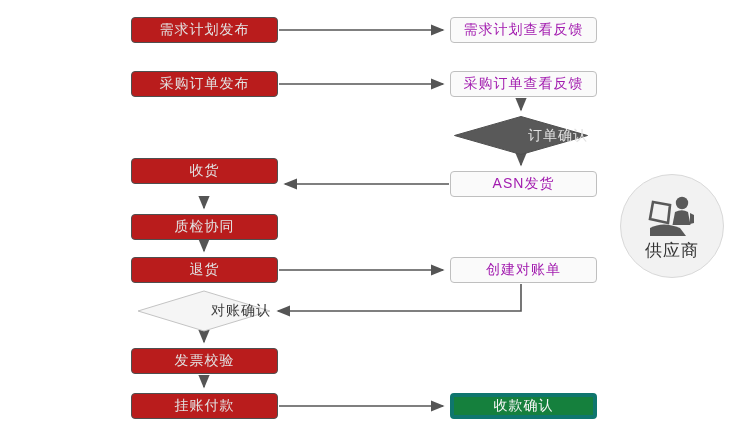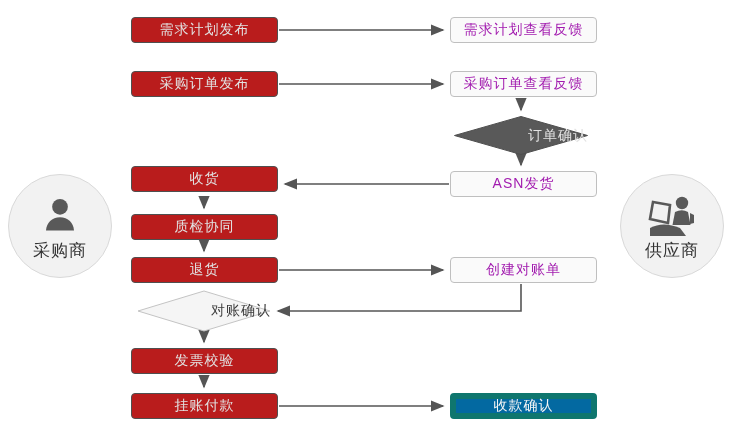--- a/index.html
+++ b/index.html
@@ -8,21 +8,21 @@
     font-family:"Liberation Sans","DejaVu Sans",sans-serif;overflow:hidden;
   }
   .wires{position:absolute;left:0;top:0;width:731px;height:436px;pointer-events:none;}
   .node{
     position:absolute;width:147px;height:26px;border-radius:4px;
     display:flex;align-items:center;justify-content:center;
     font-size:14px;letter-spacing:1px;box-sizing:border-box;
   }
   .dark{background:#b91c1c;border:1px solid #4f4f4f;color:#e2e2e2;}
   .light{background:#fafafa;border:1px solid #bfbfbf;color:#a21caf;}
-  .gray{background:#0369a1;border:6px solid #0f766e;color:#f5f5f5;}
+  .gray{background:#15803d;border:4px solid #0f766e;color:#f5f5f5;}
   .diamond{position:absolute;display:flex;align-items:center;justify-content:flex-end;}
   .diamond svg{position:absolute;left:0;top:0;width:100%;height:100%;}
   .dlabel{position:relative;font-size:14px;letter-spacing:1px;}
   .dlabel.on-dark{color:#e2e2e2;}
   .dlabel.on-light{color:#3d3d3d;}
   .actor{
     position:absolute;width:104px;height:104px;border-radius:50%;
     background:#f2f2f2;border:1px solid #d9d9d9;box-sizing:border-box;
     display:flex;flex-direction:column;align-items:center;justify-content:center;
   }
@@ -51,21 +51,21 @@
       <path d="M279,270 H443" marker-end="url(#arr)"></path>
       <path d="M521,284 V311 H278" marker-end="url(#arr)"></path>
       <path d="M204,333 V342" marker-end="url(#arr)"></path>
       <path d="M204,375 V387" marker-end="url(#arr)"></path>
       <path d="M279,406 H443" marker-end="url(#arr)"></path>
     </g>
   </svg>
 
   <div class="node dark" style="left:131px;top:17px">需求计划发布</div>
   <div class="node dark" style="left:131px;top:71px">采购订单发布</div>
-  <div class="node dark" style="left:131px;top:166px">收货</div>
+  <div class="node dark" style="left:131px;top:158px">收货</div>
   <div class="node dark" style="left:131px;top:257px">退货</div>
   <div class="node dark" style="left:131px;top:214px">质检协同</div>
   <div class="node dark" style="left:131px;top:348px">发票校验</div>
   <div class="node dark" style="left:131px;top:393px">挂账付款</div>
 
   <div class="diamond" style="left:137px;top:290px;width:134px;height:42px">
     <svg viewBox="0 0 134 42" preserveAspectRatio="none">
       <polygon points="67,1 133,21 67,41 1,21" fill="#f5f5f5" stroke="#c4c4c4" stroke-width="1"></polygon>
     </svg>
     <span class="dlabel on-light">对账确认</span>
@@ -77,27 +77,20 @@
   <div class="node light" style="left:450px;top:257px">创建对账单</div>
   <div class="node gray" style="left:450px;top:393px">收款确认</div>
 
   <div class="diamond" style="left:454px;top:116px;width:134px;height:39px">
     <svg viewBox="0 0 134 39" preserveAspectRatio="none">
       <polygon points="67,0.5 133.5,19.5 67,38.5 0.5,19.5" fill="#595959" stroke="#4f4f4f" stroke-width="1"></polygon>
     </svg>
     <span class="dlabel on-dark">订单确认</span>
   </div>
 
-  <div class="actor" style="left:8px;top:174px">
-    <svg class="a-icon" width="46" height="46" viewBox="0 0 24 24">
-      <circle cx="12" cy="7.2" r="4.1" fill="#595959"></circle>
-      <path d="M12 12.6 c4.2 0 7.1 2.9 7.3 6.9 h-14.6 c0.2 -4 3.1 -6.9 7.3 -6.9 z" fill="#595959"></path>
-    </svg>
-    <span class="a-label">采购商</span>
-  </div>
 
   <div class="actor" style="left:620px;top:174px">
     <svg class="a-icon" width="52" height="46" viewBox="0 0 52 46">
       <polygon points="7,9 24,12 22,30 4,26" fill="#f2f2f2" stroke="#595959" stroke-width="2.6"></polygon>
       <circle cx="36" cy="10" r="6.2" fill="#595959"></circle>
       <path d="M29 19 q7 -3.5 13 0 l2.5 13 h-18 z" fill="#595959"></path>
       <path d="M44 20 l4 2 v8 l-4 1 z" fill="#595959"></path>
       <path d="M4 35 q13 -7 30 0 l6 8 h-36 z" fill="#595959"></path>
     </svg>
     <span class="a-label">供应商</span>

